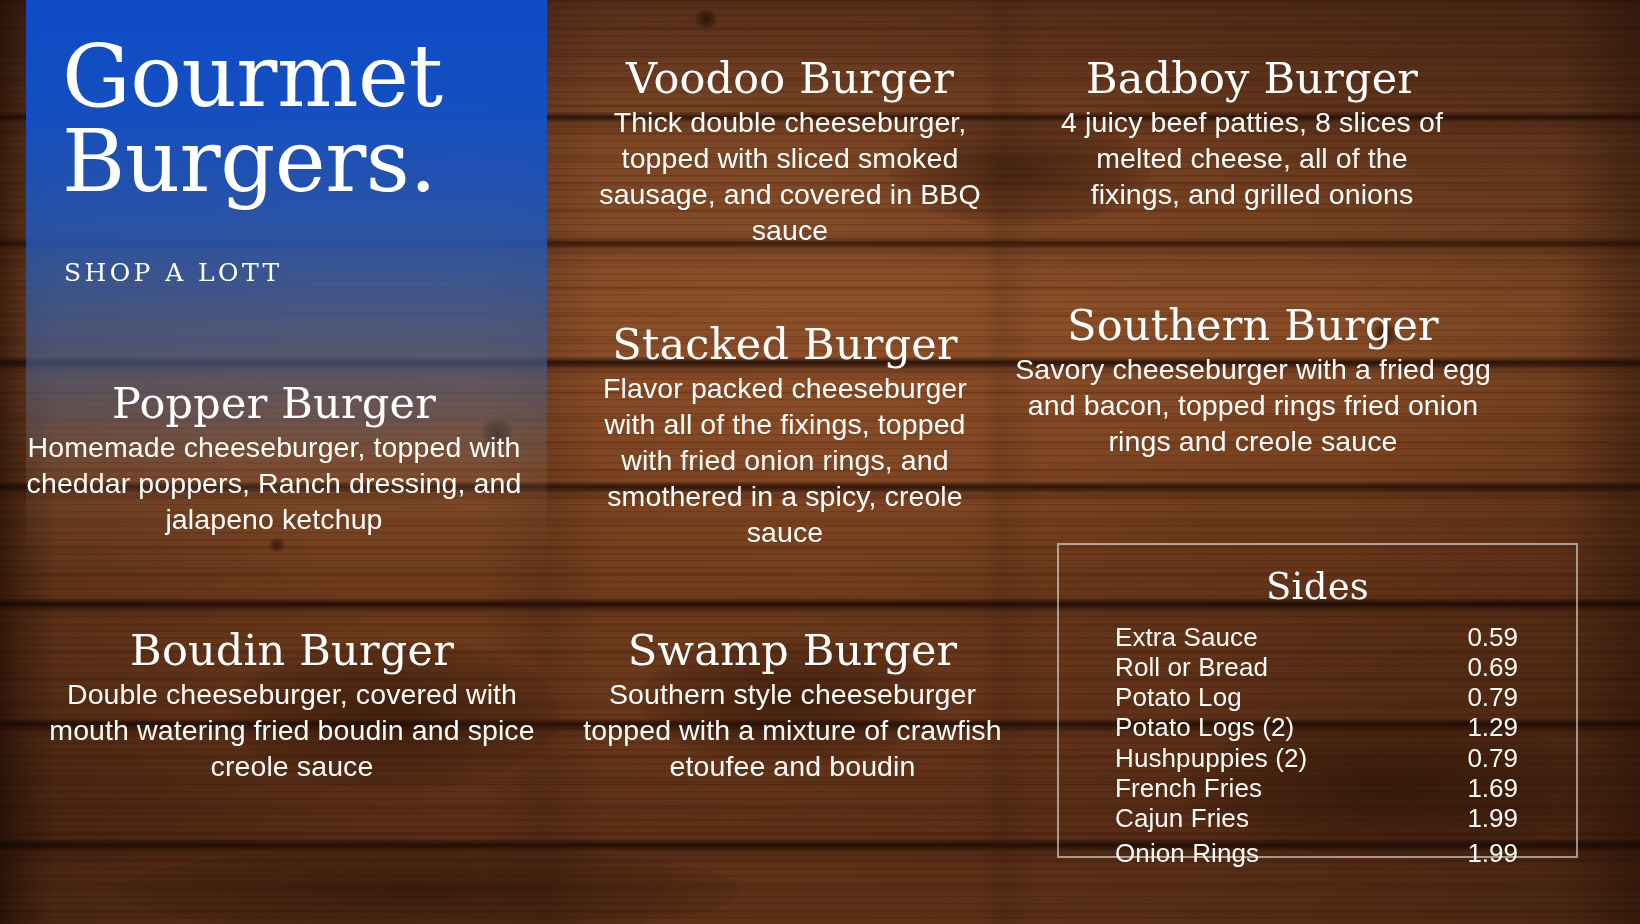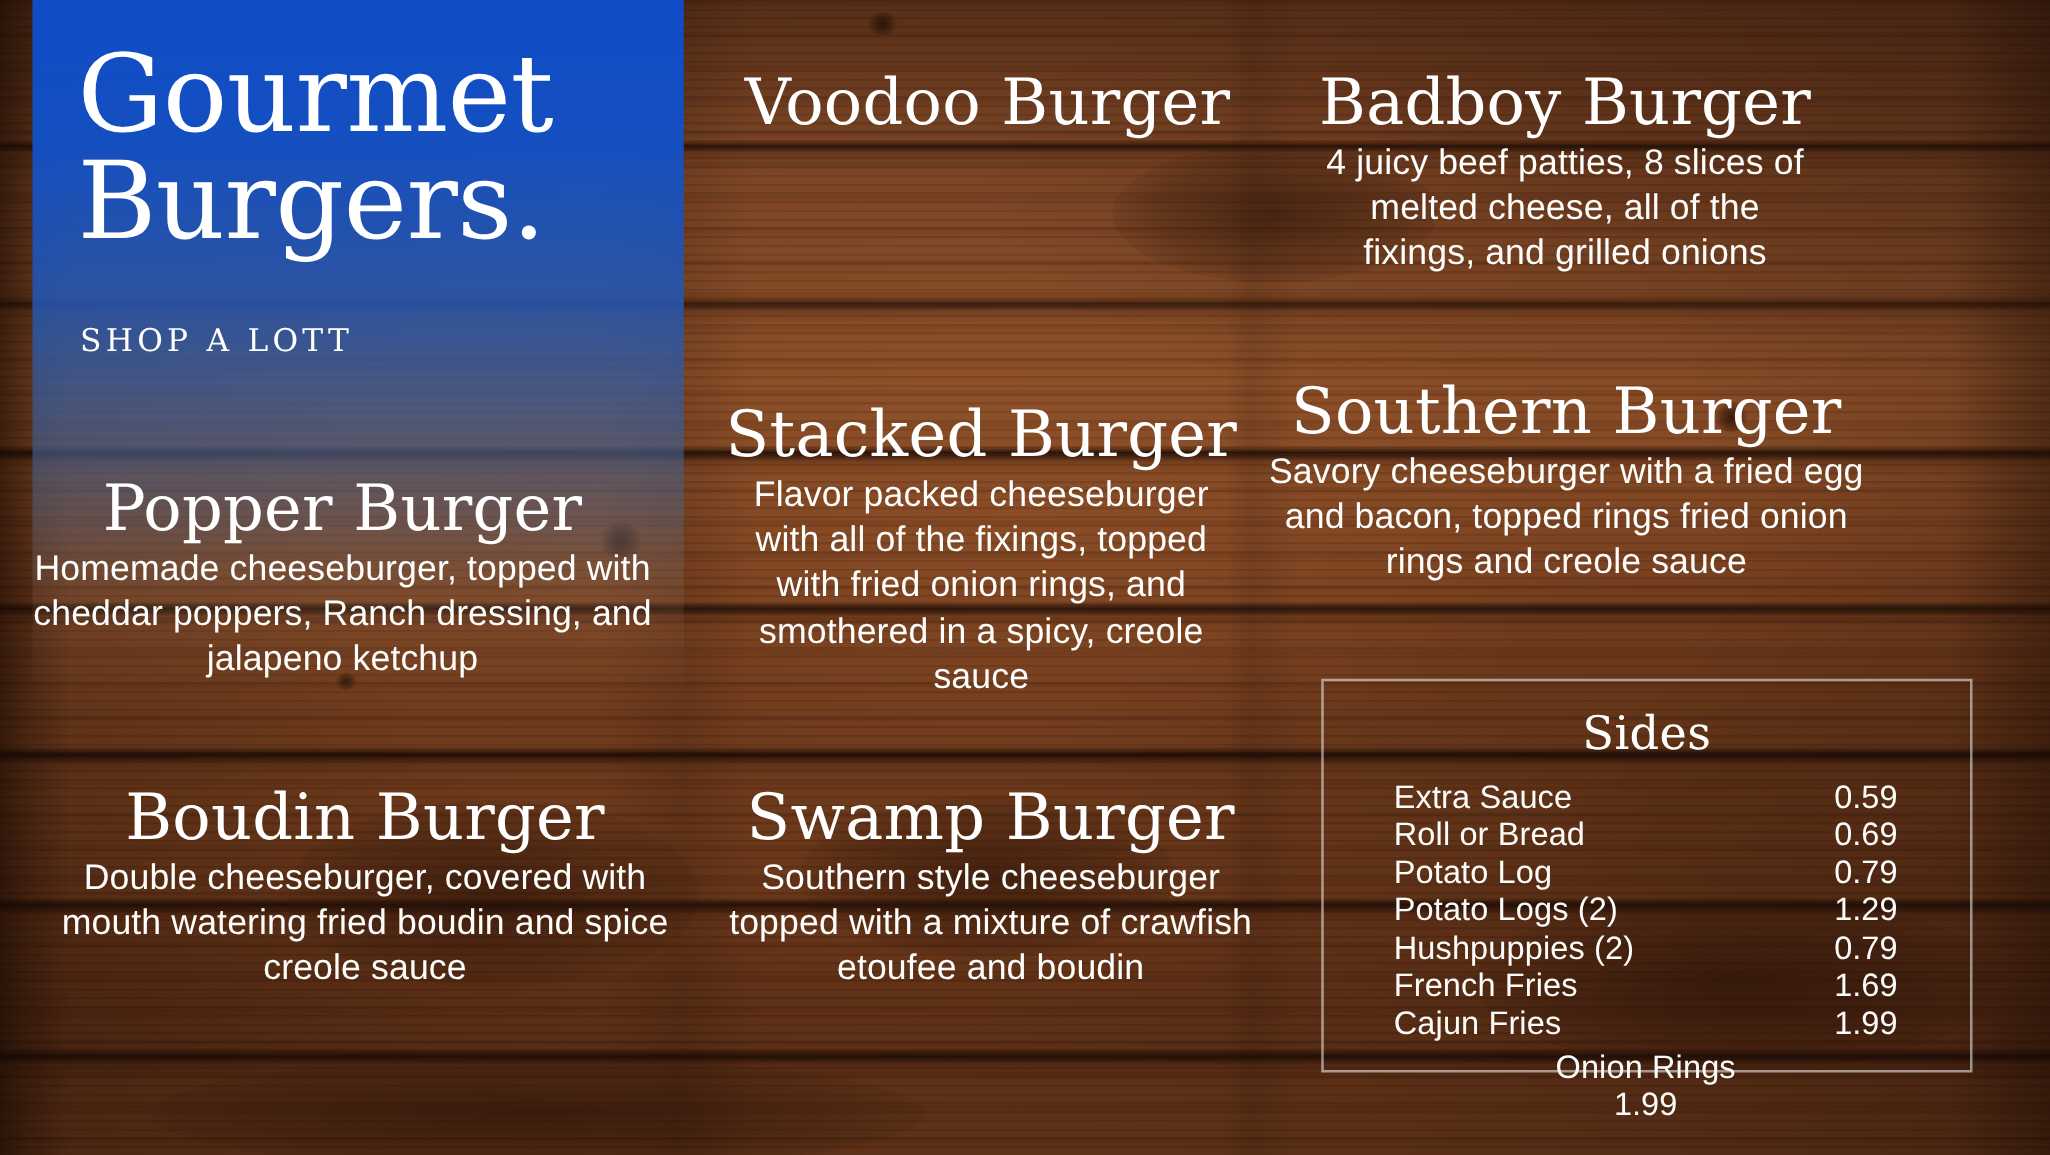--- a/index.html
+++ b/index.html
@@ -145,21 +145,21 @@
     font-size:25px;
     letter-spacing:3.4px;
     color:#ffffff;
   }
 
   .item { position:absolute; text-align:center; }
   .item-title {
     font-family:"DejaVu Serif", serif;
     font-weight:400;
     color:#ffffff;
-    font-size:51px;
+    font-size:43px;
     line-height:1.04;
     letter-spacing:0.2px;
     white-space:nowrap;
   }
   .item-desc {
     font-family:"Liberation Sans", sans-serif;
     color:#fdfdfb;
     font-size:28.5px;
     line-height:1.27;
     letter-spacing:0.1px;
@@ -200,21 +200,21 @@
   }
   .side-row {
     display:flex; justify-content:space-between; align-items:center;
     font-family:"Liberation Sans", sans-serif;
     font-size:26px;
     color:#fbfbf9;
     line-height:1.16;
   }
   .side-name { letter-spacing:0.1px; }
   .side-price { letter-spacing:0px; }
-  .side-row:last-child { position:relative; top:5px;flex-direction:column; }
+  .side-row:last-child { position:relative; top:5px; }
 </style>
 </head>
 <body>
 
 <div id="stage">
 
   <div class="wood"></div>
   <div class="blotches">
     <div class="knot" style="left:480px;  top:418px;  width:34px;  height:30px;"></div>
     <div class="knot" style="left:1372px; top:322px;  width:26px;  height:24px;"></div>
@@ -243,20 +243,21 @@
       <div class="item-desc">Homemade cheeseburger, topped with cheddar poppers, Ranch dressing, and jalapeno ketchup</div>
     </div>
 
     <div class="item" id="item-boudin">
       <div class="item-title">Boudin Burger</div>
       <div class="item-desc">Double cheeseburger, covered with mouth watering fried boudin and spice creole sauce</div>
     </div>
 
     <div class="item" id="item-voodoo">
       <div class="item-title">Voodoo Burger</div>
+      <div class="item-desc">Thick double cheeseburger, topped with sliced smoked sausage, and covered in BBQ sauce</div>
     </div>
 
     <div class="item" id="item-stacked">
       <div class="item-title">Stacked Burger</div>
       <div class="item-desc">Flavor packed cheeseburger with all of the fixings, topped with fried onion rings, and smothered in a spicy, creole sauce</div>
     </div>
 
     <div class="item" id="item-swamp">
       <div class="item-title">Swamp Burger</div>
       <div class="item-desc">Southern style cheeseburger topped with a mixture of crawfish etoufee and boudin</div>

